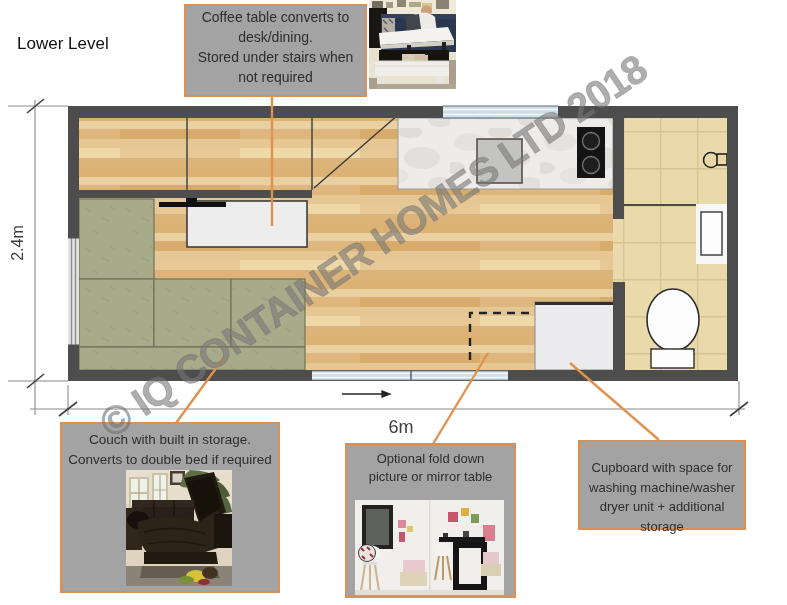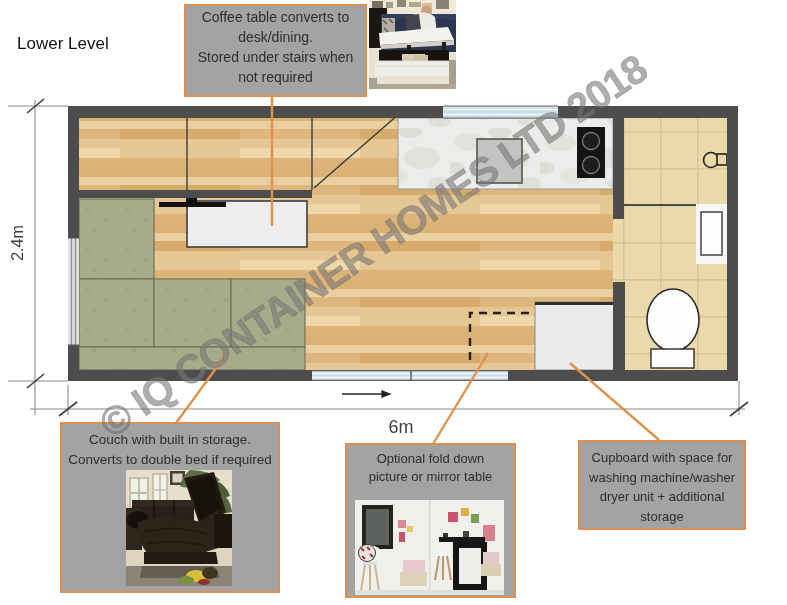--- a/index.html
+++ b/index.html
@@ -279,16 +279,16 @@
 <rect x="104" y="48" width="22" height="36" fill="#f0eeea"></rect>
 <rect x="88" y="33" width="5" height="4" fill="#333"></rect>
 <rect x="108" y="31" width="6" height="6" fill="#444"></rect>
 <path d="M80 46 q10 -6 16 2 l0 8 h-16 z" fill="#f4f2ee"></path>
 <path d="M84 56 l-4 24 M92 56 l4 24 M88 56 v24" stroke="#b89b6d" stroke-width="2"></path>
 <rect x="128" y="52" width="16" height="12" fill="#e5c8cc"></rect>
 <rect x="126" y="64" width="20" height="12" fill="#d9cfb4"></rect>
 <rect x="0" y="90" width="149" height="5" fill="#e2ded8"></rect>
 </svg>
 
-<div class="callout" style="left:578px;top:440px;width:168px;height:90px;font-size:13px;line-height:19.5px;padding-top:6px;box-sizing:border-box;">Cupboard with space for<br>washing machine/washer<br>dryer unit + additional<br>storage</div>
+<div class="callout" style="left:578px;top:440px;width:168px;height:90px;font-size:13px;line-height:19.5px;padding-top:16px;box-sizing:border-box;">Cupboard with space for<br>washing machine/washer<br>dryer unit + additional<br>storage</div>
 
 <div class="wm">© IQ CONTAINER HOMES LTD 2018</div>
 </div>
 
 </body></html>

